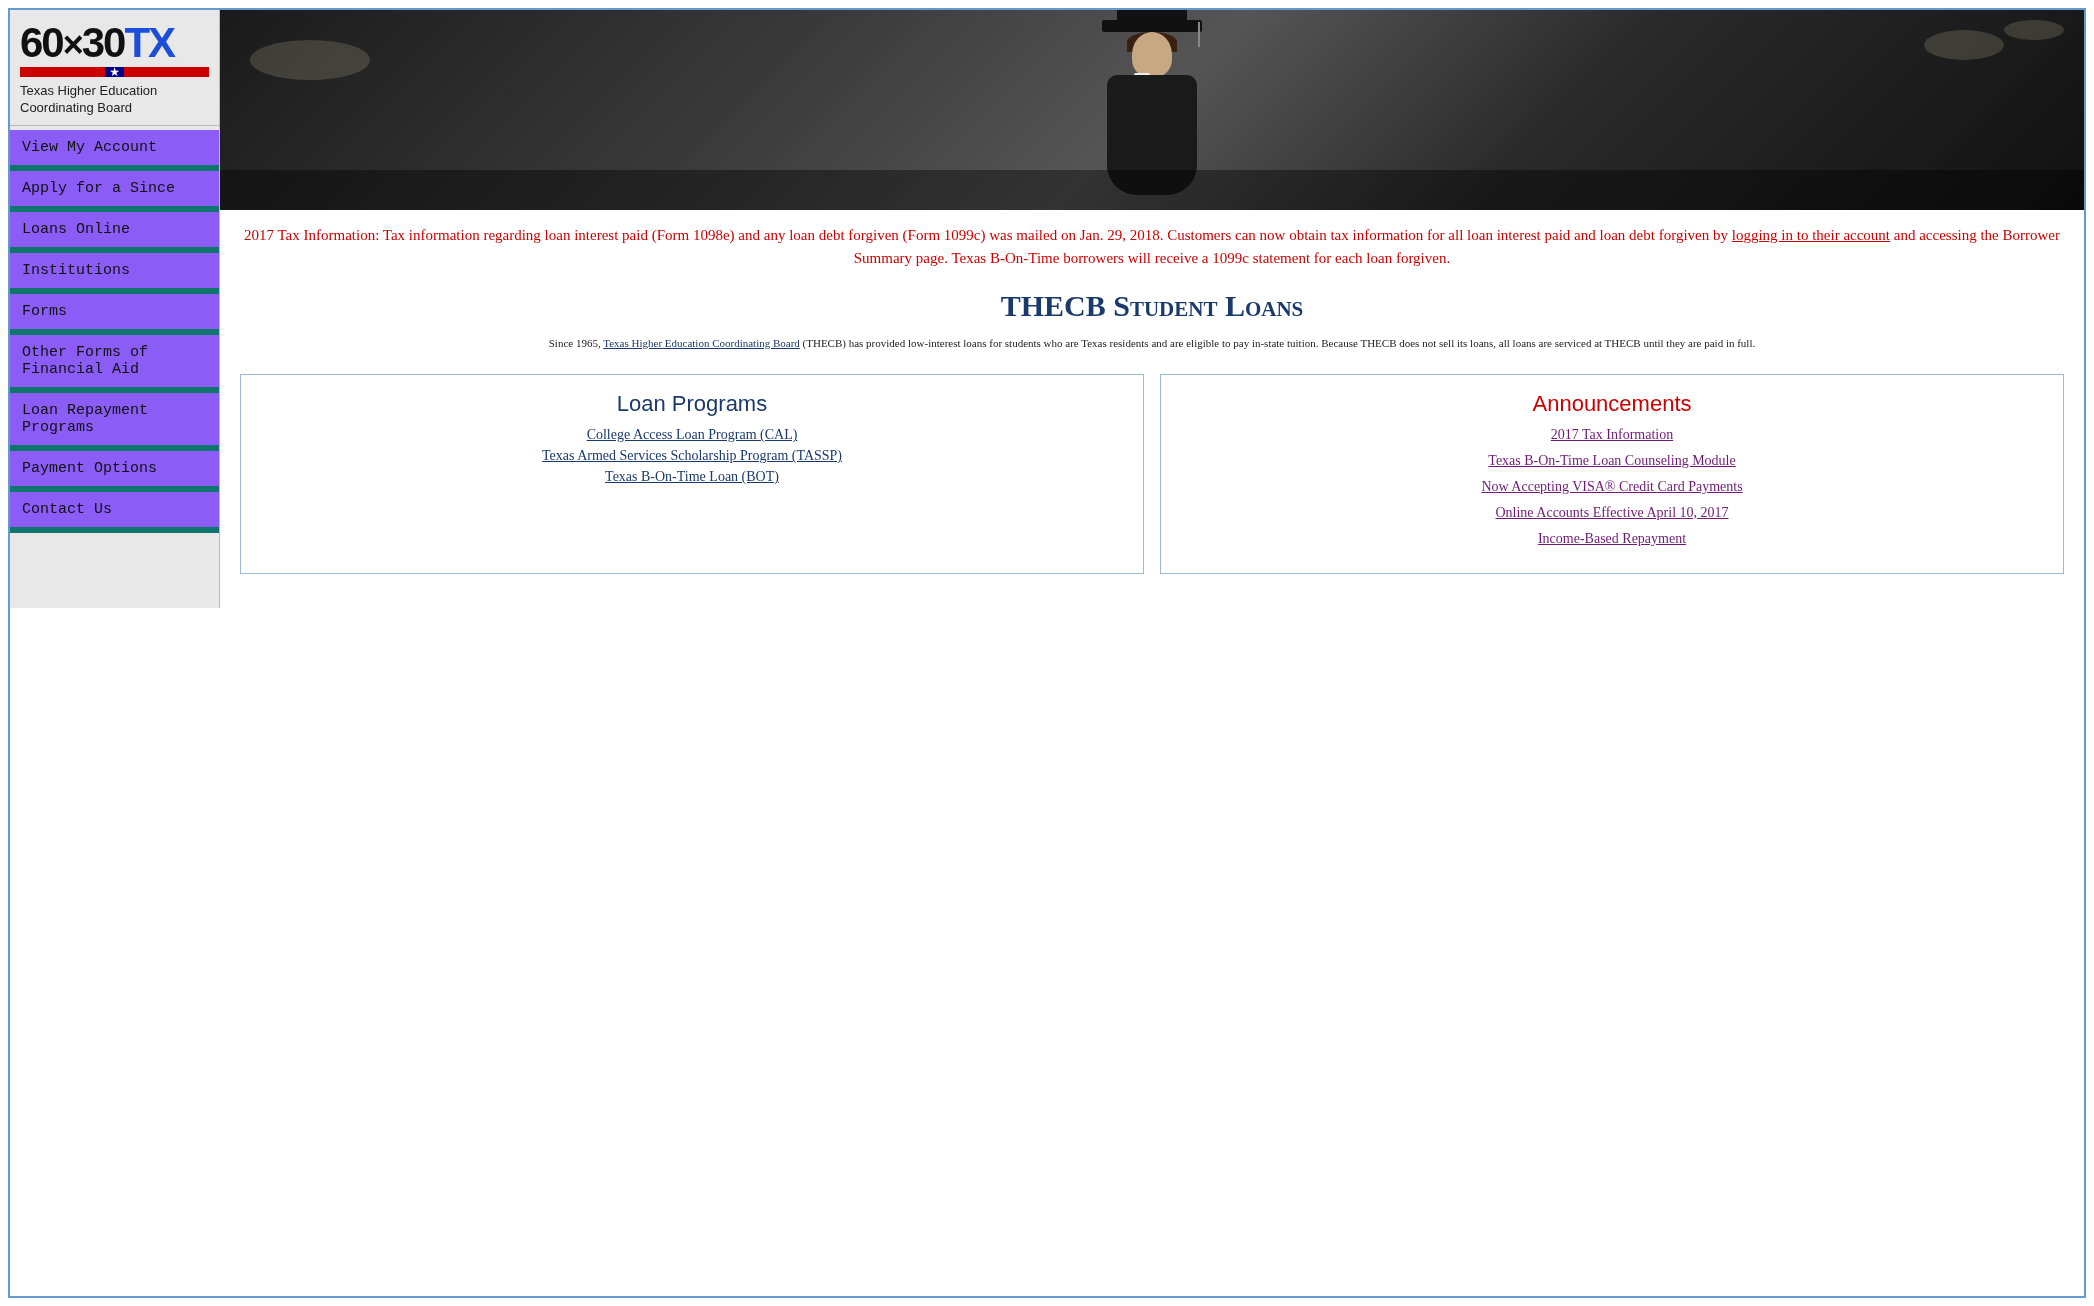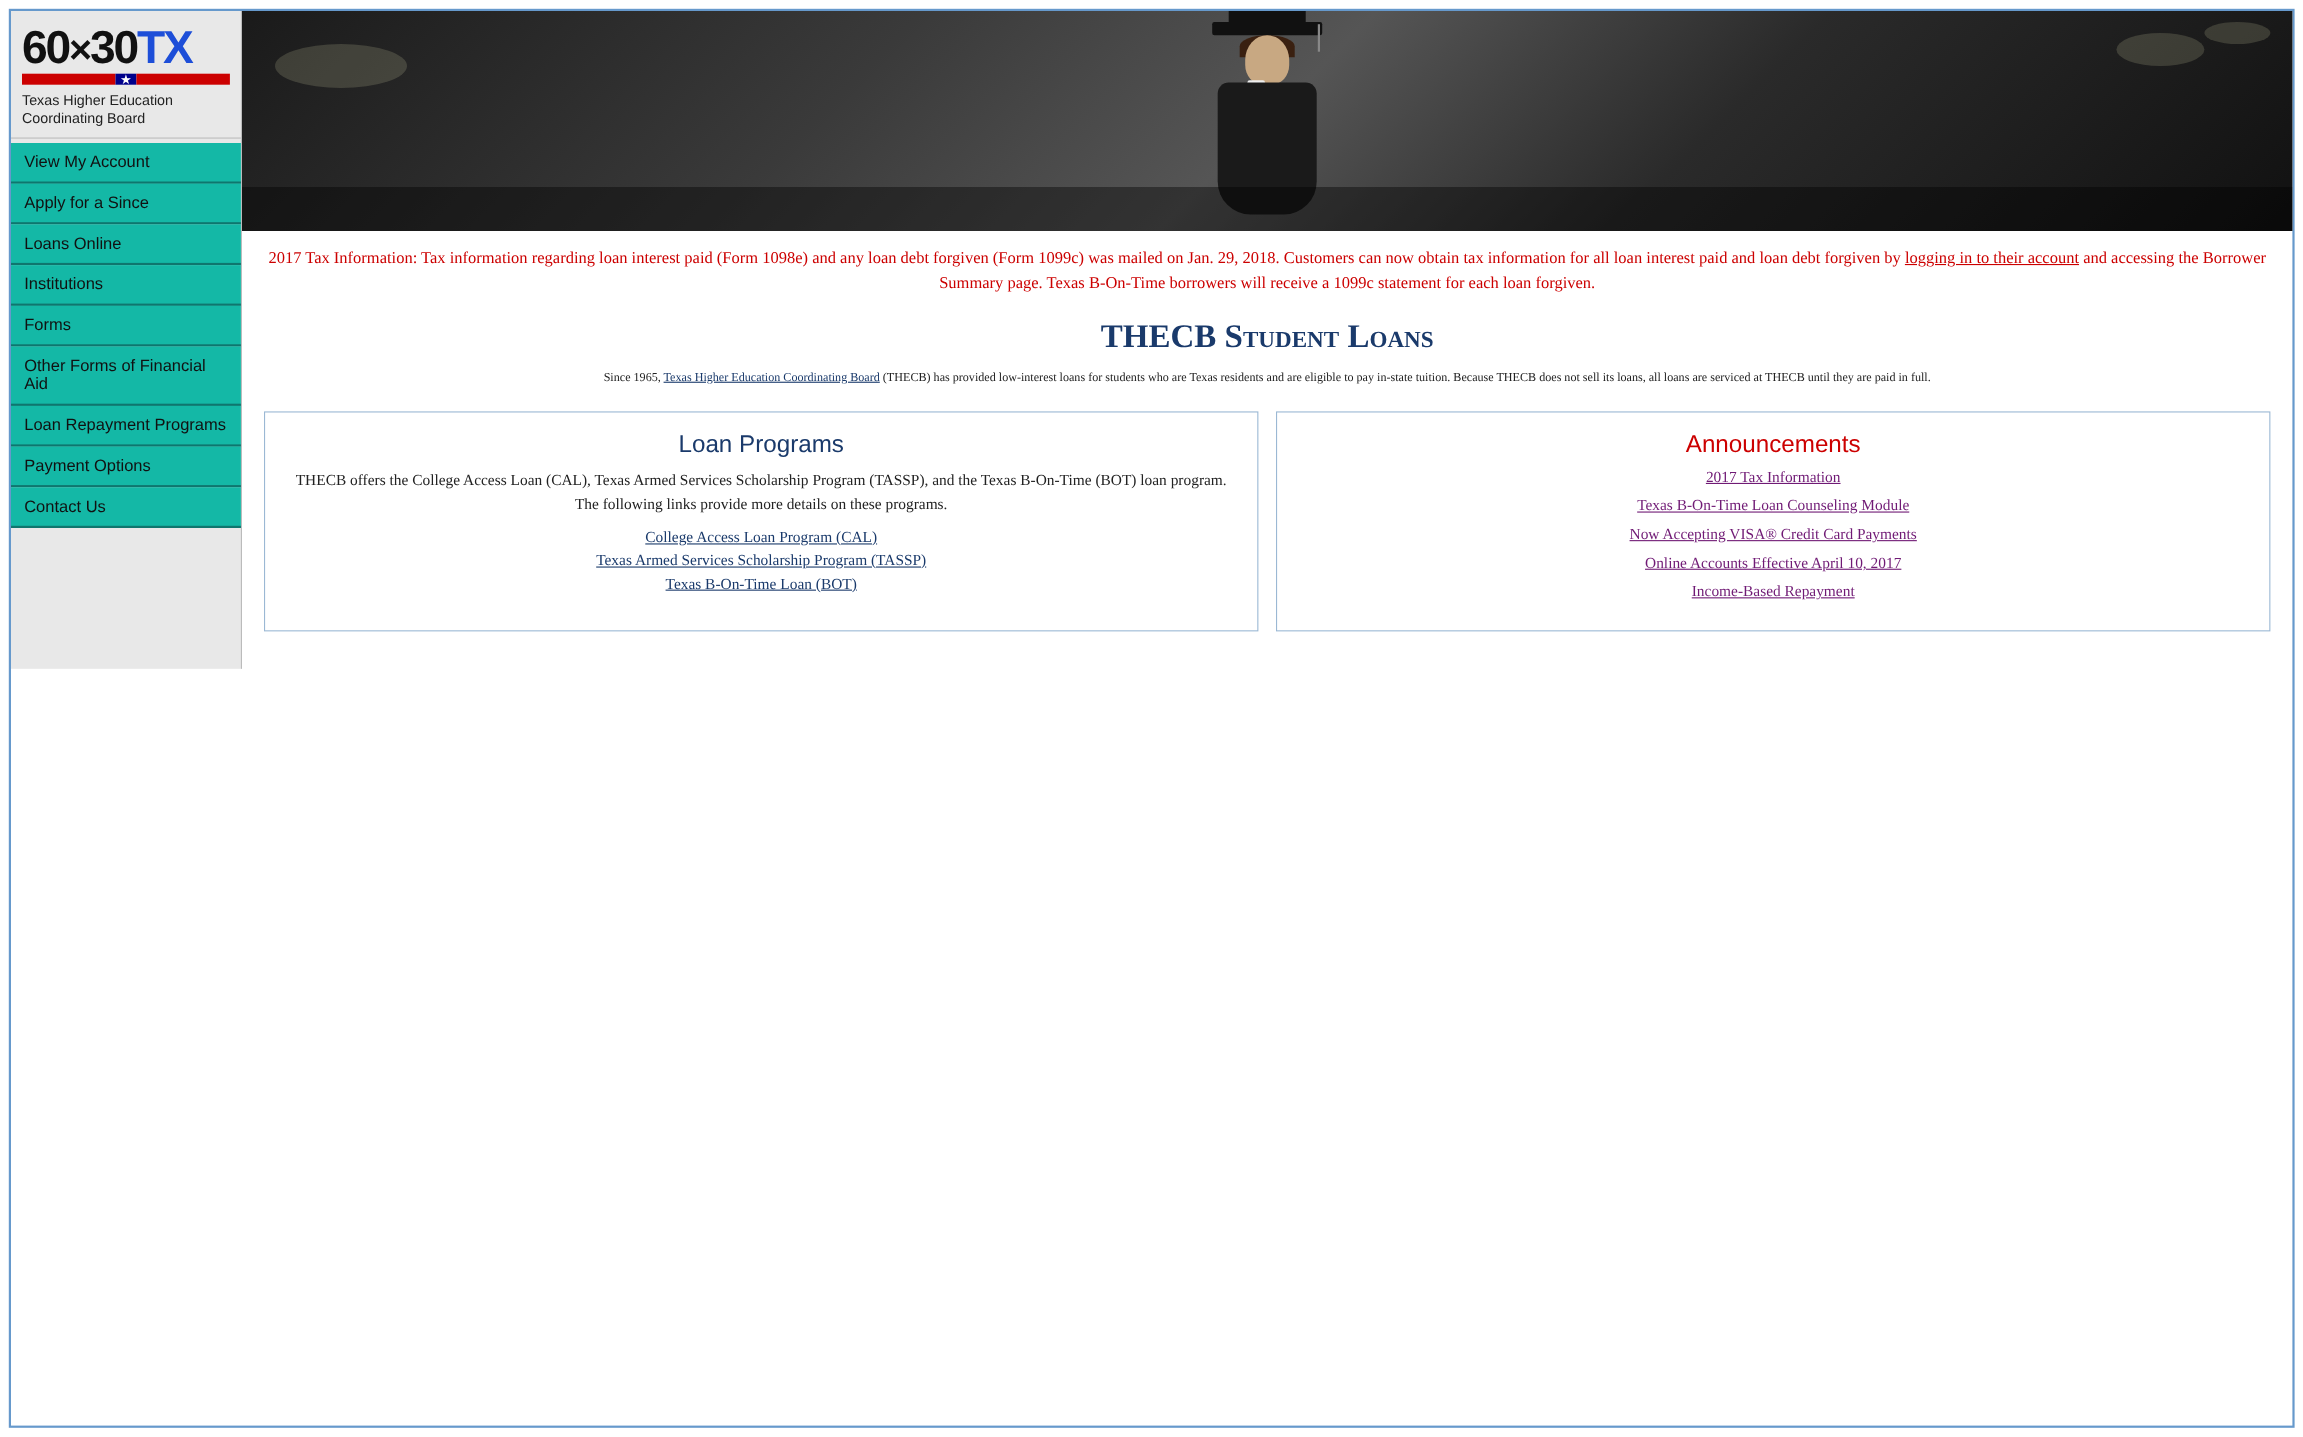--- a/index.html
+++ b/index.html
@@ -50,26 +50,26 @@
       margin-top: 2px;
     }
     #nav-menu {
       padding: 4px 0;
       flex: 1;
     }
     .nav-item {
       display: block;
       padding: 9px 12px;
       font-size: 15px;
-      font-family: Liberation Sans, sans-serif;
+      font-family: Liberation Mono, monospace;
       color: #111;
       cursor: pointer;
-      border-bottom: 2px solid #0f766e;
+      border-bottom: 6px solid #0f766e;
       text-decoration: none;
-      background: #14b8a6;
+      background: #8b5cf6;
     }
     
     #main {
       flex: 1;
       padding: 0;
       display: flex;
       flex-direction: column;
     }
     #hero-image {
       width: 100%;
@@ -299,21 +299,20 @@
         <h1 id="page-title">THECB Student Loans</h1>
 
         <p id="intro-text">
           <span>Since 1965, </span><a href="#">Texas Higher Education Coordinating Board</a><span> (THECB) has provided low-interest loans for students who are Texas residents and are eligible to pay in-state tuition. Because THECB does not sell its loans, all loans are serviced at THECB until they are paid in full.</span>
         </p>
 
         <div id="two-col">
 
           <div class="info-box">
             <div class="info-box-title loan-title">Loan Programs</div>
-            <div class="info-box-text">THECB offers the College Access Loan (CAL), Texas Armed Services Scholarship Program (TASSP), and the Texas B-On-Time (BOT) loan program. The following links provide more details on these programs.</div>
             <div class="info-box-links">
               <a href="#">College Access Loan Program (CAL)</a>
               <a href="#">Texas Armed Services Scholarship Program (TASSP)</a>
               <a href="#">Texas B-On-Time Loan (BOT)</a>
             </div>
           </div>
 
           <div class="info-box">
             <div class="info-box-title announce-title">Announcements</div>
             <div class="announce-links">

